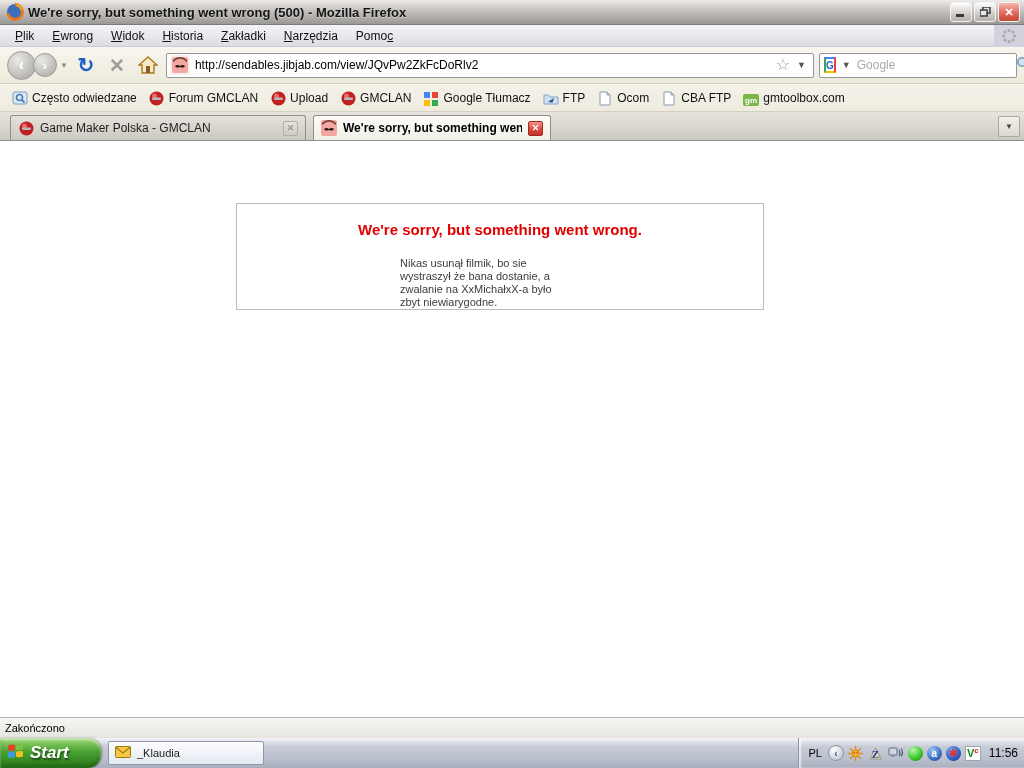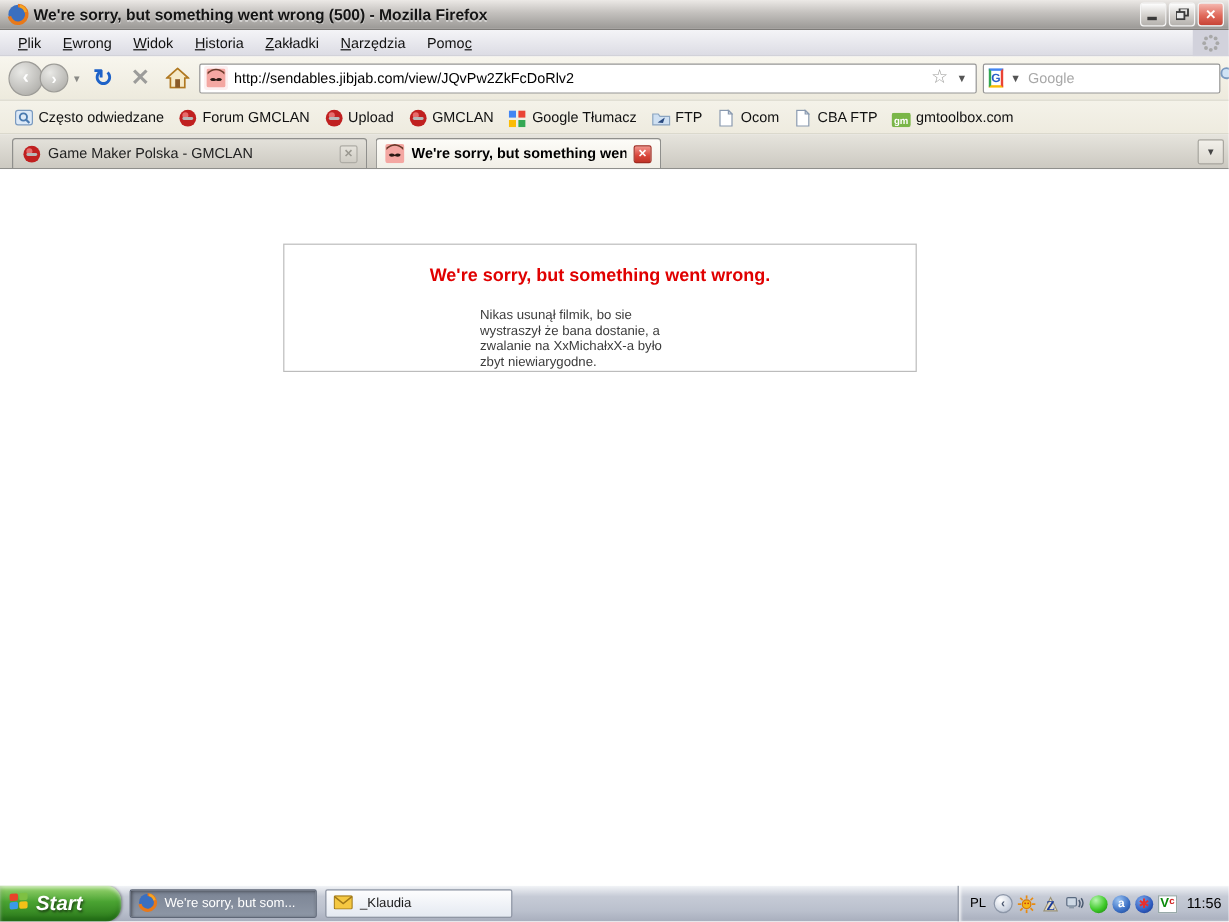--- a/index.html
+++ b/index.html
@@ -295,44 +295,37 @@
   <div class="content">
     <div class="error-box">
       <div class="error-heading">We're sorry, but something went wrong.</div>
       <div class="error-body">Nikas usunął filmik, bo sie
 wystraszył że bana dostanie, a
 zwalanie na XxMichałxX-a było
 zbyt niewiarygodne.</div>
     </div>
   </div>
 
+  <div class="statusbar">
+    <span>Zakończono</span>
+  </div>
 
   <div class="taskbar">
     <div class="start-btn">
       <span>
         <svg width="17" height="16" viewBox="0 0 17 16">
             <g transform="skewY(-4)">
               <rect x="1" y="2" width="7" height="6" rx="1.5" fill="#e8432a"></rect>
               <rect x="9" y="2" width="7" height="6" rx="1.5" fill="#7ec043"></rect>
               <rect x="1" y="9" width="7" height="6" rx="1.5" fill="#3a9ae8"></rect>
               <rect x="9" y="9" width="7" height="6" rx="1.5" fill="#f5c118"></rect>
             </g>
           </svg>
       </span>
       <span class="start-text">Start</span>
-    </div>
-    <div class="task-btn active">
-      <span>
-        <svg width="16" height="16" viewBox="0 0 18 18">
-            <circle cx="9" cy="9" r="8" fill="#3a6fc0"></circle>
-            <path d="M9 1.6 a7.4 7.4 0 1 1 -7.2 9" fill="none" stroke="#e8791a" stroke-width="3"></path>
-            <path d="M10.5 2 a7 7 0 0 1 5 5" fill="none" stroke="#f5a623" stroke-width="2.2"></path>
-          </svg>
-      </span>
-      <span>We're sorry, but som...</span>
     </div>
     <div class="task-btn inactive">
       <span>
         <svg width="16" height="12">
             <rect x="0.5" y="0.5" width="15" height="11" rx="1" fill="#f5c842" stroke="#a07818"></rect>
             <path d="M0.5 1 L8 7 L15.5 1" fill="none" stroke="#a07818" stroke-width="1.2"></path>
           </svg>
       </span>
       <span>_Klaudia</span>
     </div>

